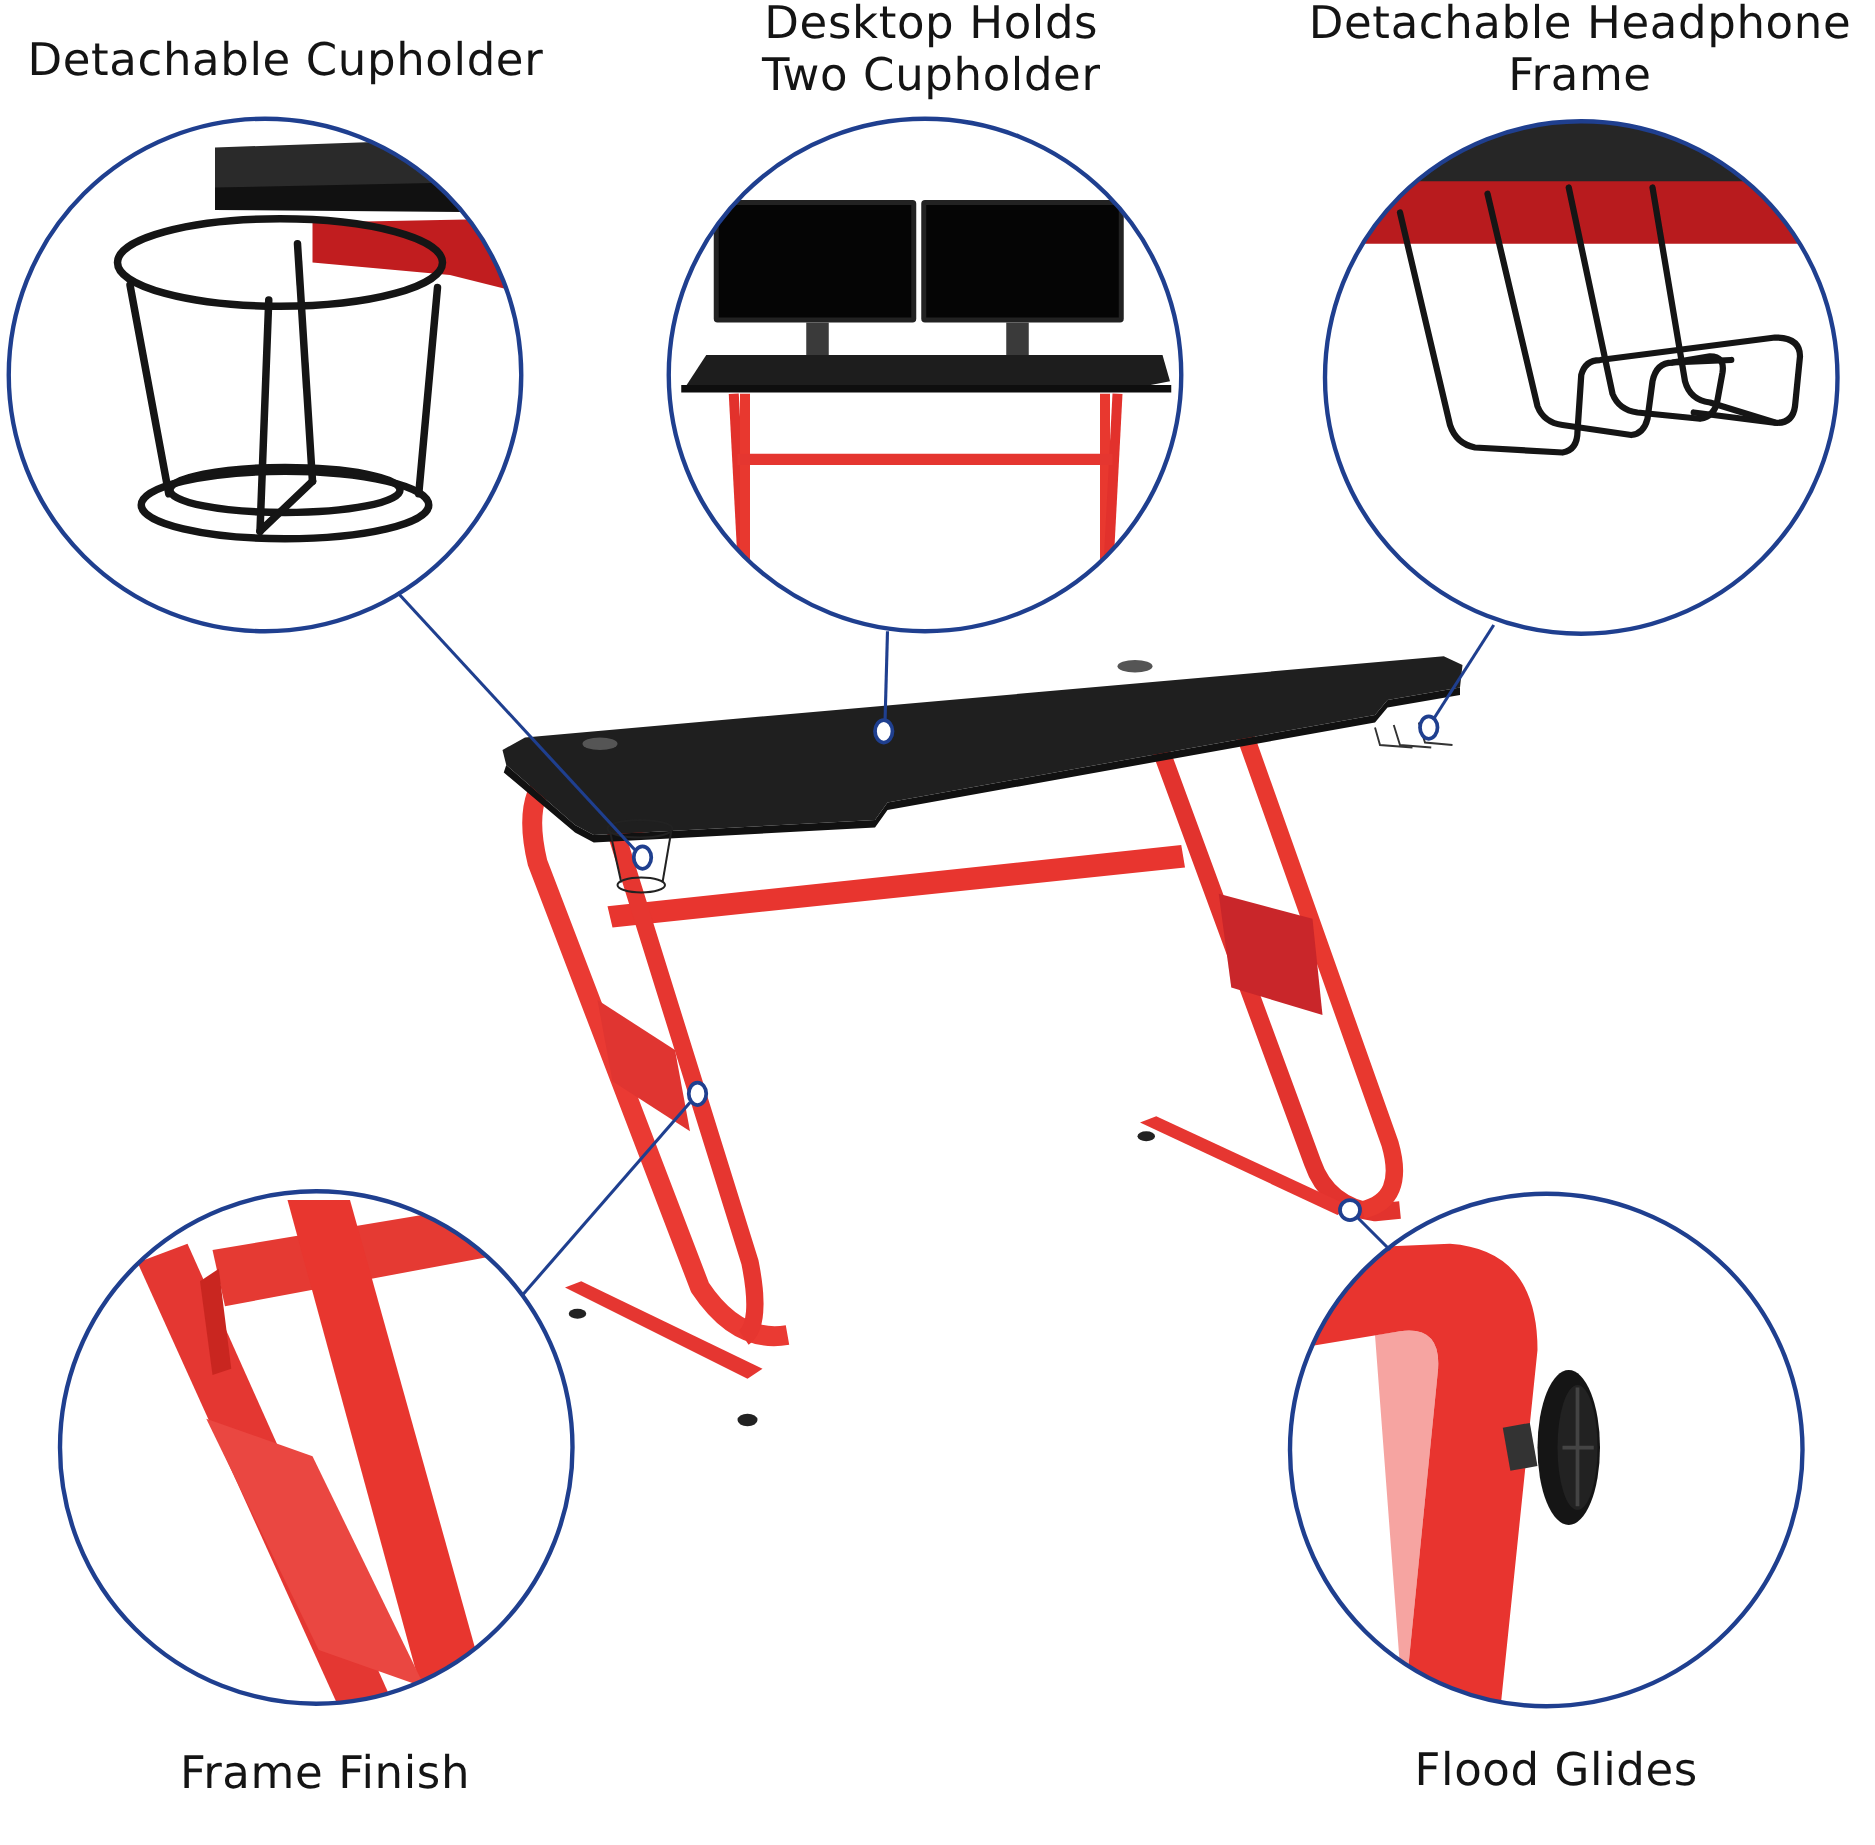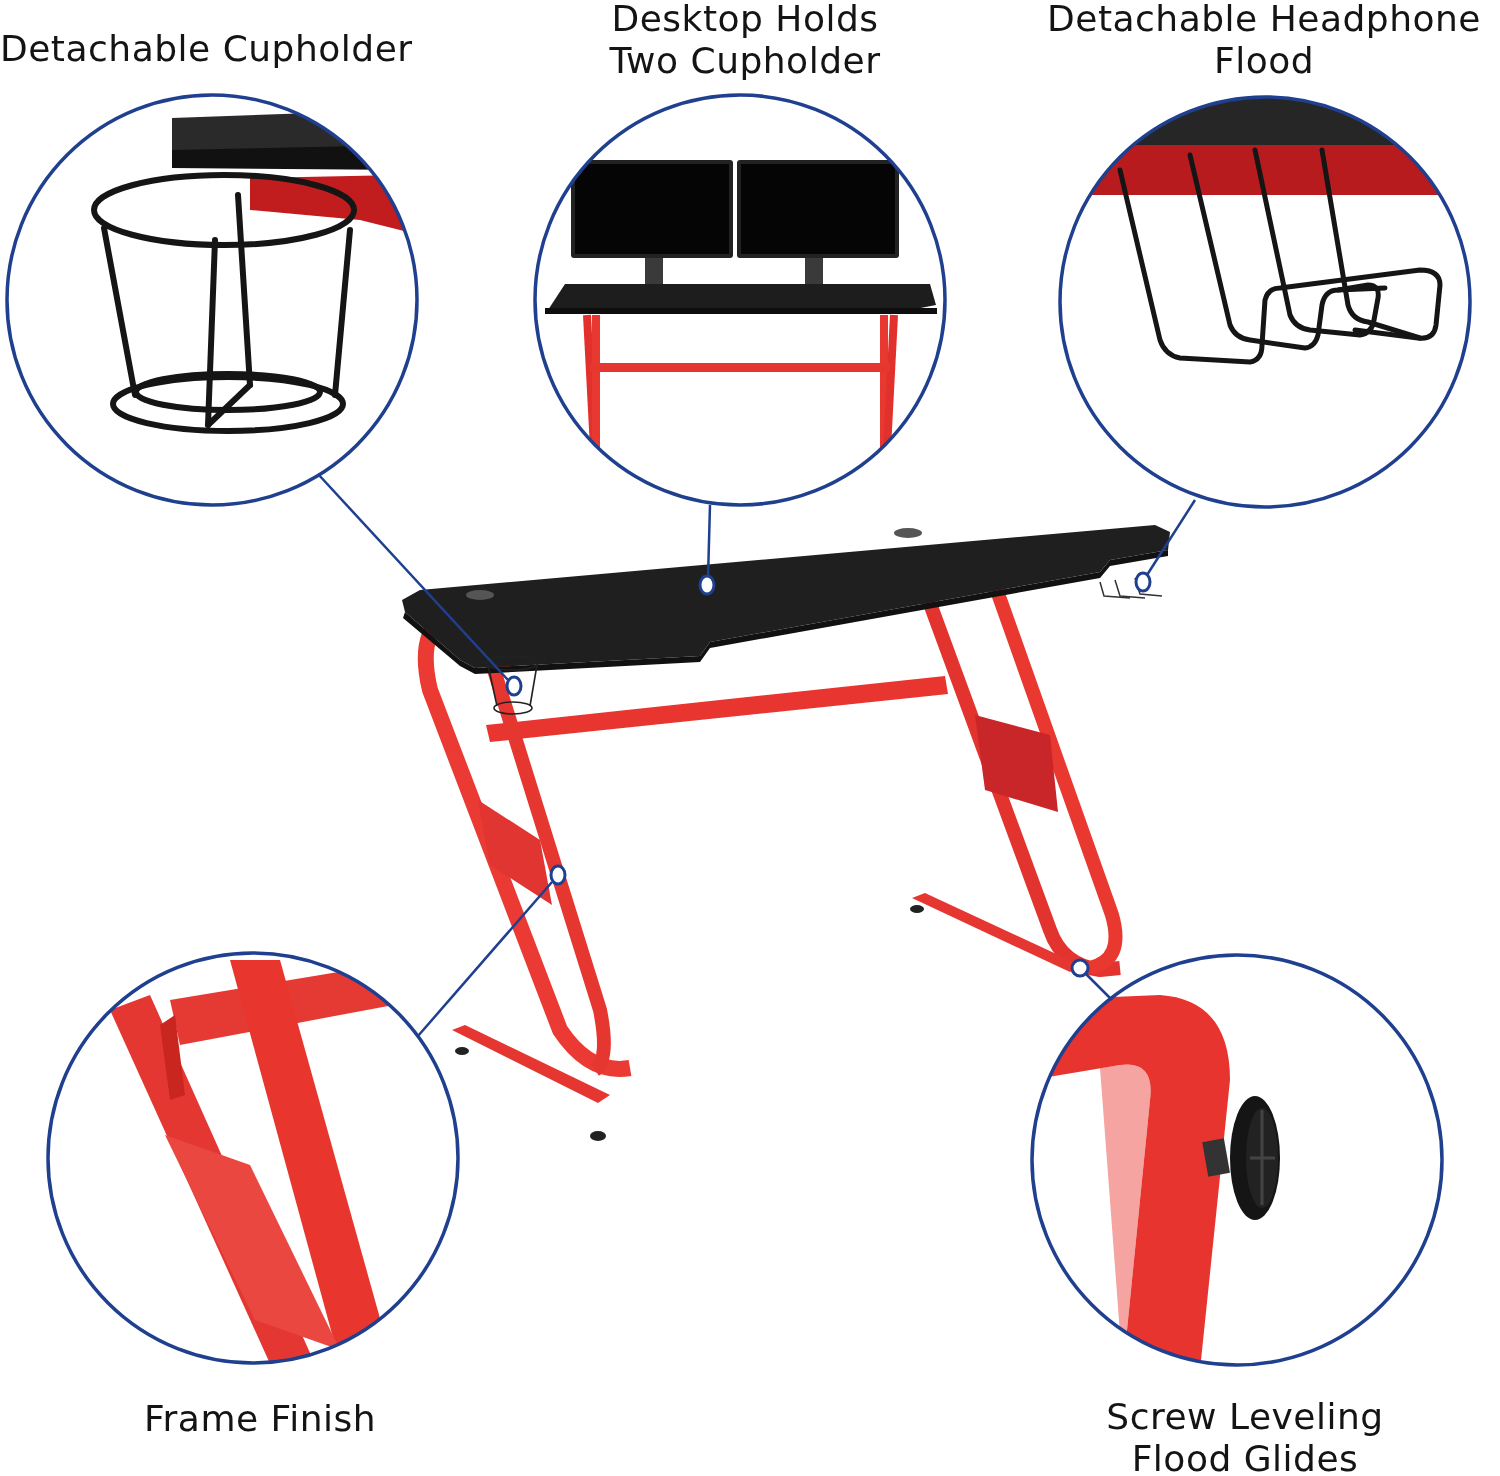--- a/index.html
+++ b/index.html
@@ -1,46 +1,45 @@
 <!DOCTYPE html>
 <html><head>
 <meta charset="utf-8">
 <style>
   html, body { margin: 0; padding: 0; background: #ffffff; }
   body { width: 1500px; height: 1476px; position: relative; overflow: hidden;
          font-family: "DejaVu Sans", "Liberation Sans", sans-serif; color: #111; }
   .label { position: absolute; text-align: center; font-size: 36px; line-height: 42px;
            font-weight: 400; letter-spacing: 0.5px; color: #141414; white-space: nowrap; }
   .label span { display: block; }
-  #lbl-cup { left: 0; top: 28px; width: 445px; text-align: left; }
+  #lbl-cup { left: 0; top: 28px; width: 445px; text-align: left; padding-left: 22px; }
   #lbl-mon { left: 585px; top: -2px; width: 320px; }
   #lbl-hook { left: 1028px; top: -2px; width: 472px; }
   #lbl-frame { left: 40px; top: 1398px; width: 440px; }
   #lbl-glide { left: 1080px; top: 1396px; width: 330px; }
   svg.scene { position: absolute; left: 0; top: 0; }
 </style>
 </head>
 <body>
 
 <div class="label" id="lbl-cup">
   <span>Detachable Cupholder</span>
 </div>
 <div class="label" id="lbl-mon">
   <span>Desktop Holds</span>
   <span>Two Cupholder</span>
 </div>
 <div class="label" id="lbl-hook">
   <span>Detachable Headphone</span>
-  <span>Flood</span>
+  <span>Frame</span>
 </div>
 <div class="label" id="lbl-frame">
   <span>Frame Finish</span>
 </div>
 <div class="label" id="lbl-glide">
-  <span>Screw Leveling</span>
   <span>Flood Glides</span>
 </div>
 
 <svg class="scene" width="1500" height="1476" viewBox="0 0 1500 1476" xmlns="http://www.w3.org/2000/svg">
   <defs>
     <clipPath id="c1">
         <circle cx="212" cy="300" r="205"></circle>
       </clipPath>
     <clipPath id="c2">
         <circle cx="740" cy="300" r="205"></circle>

